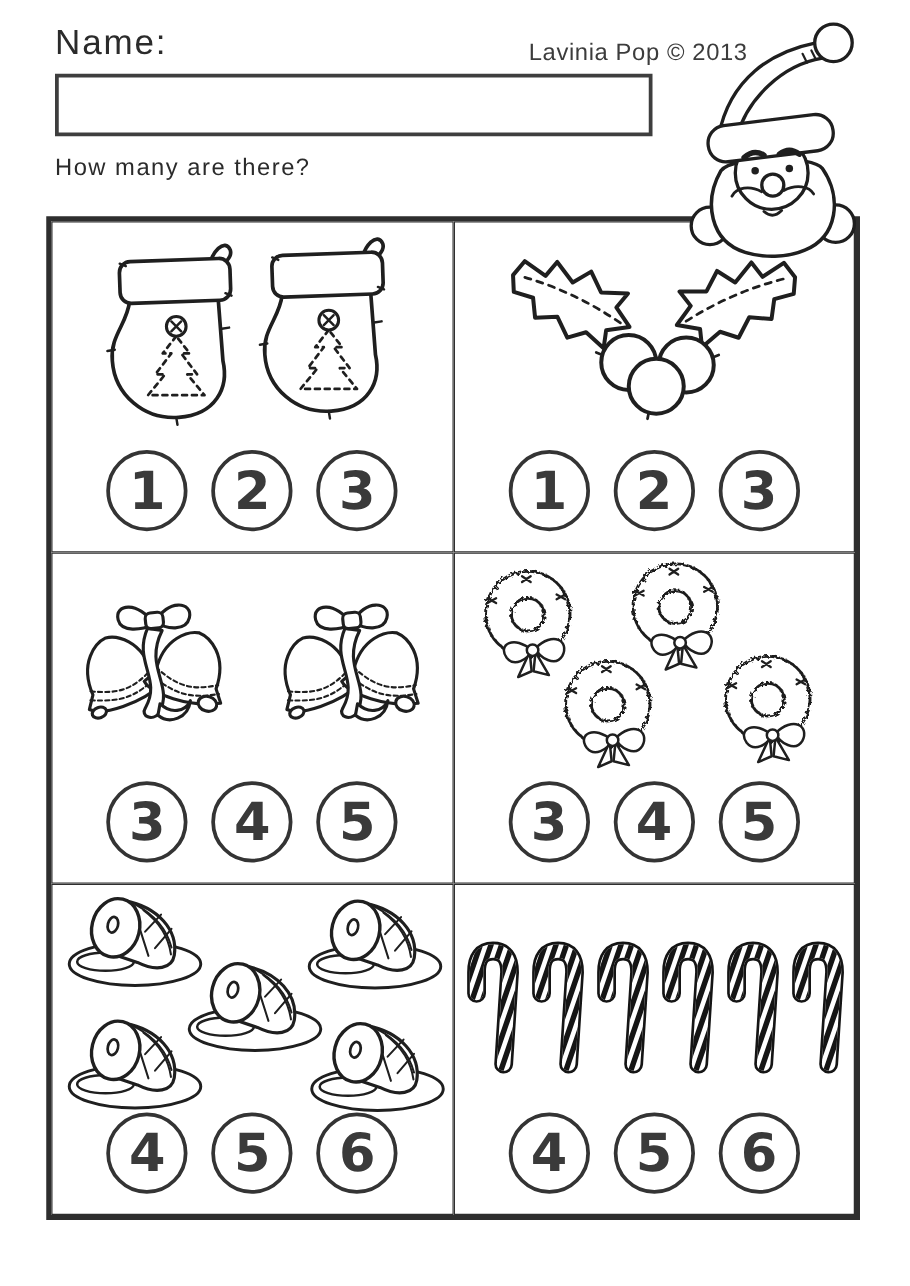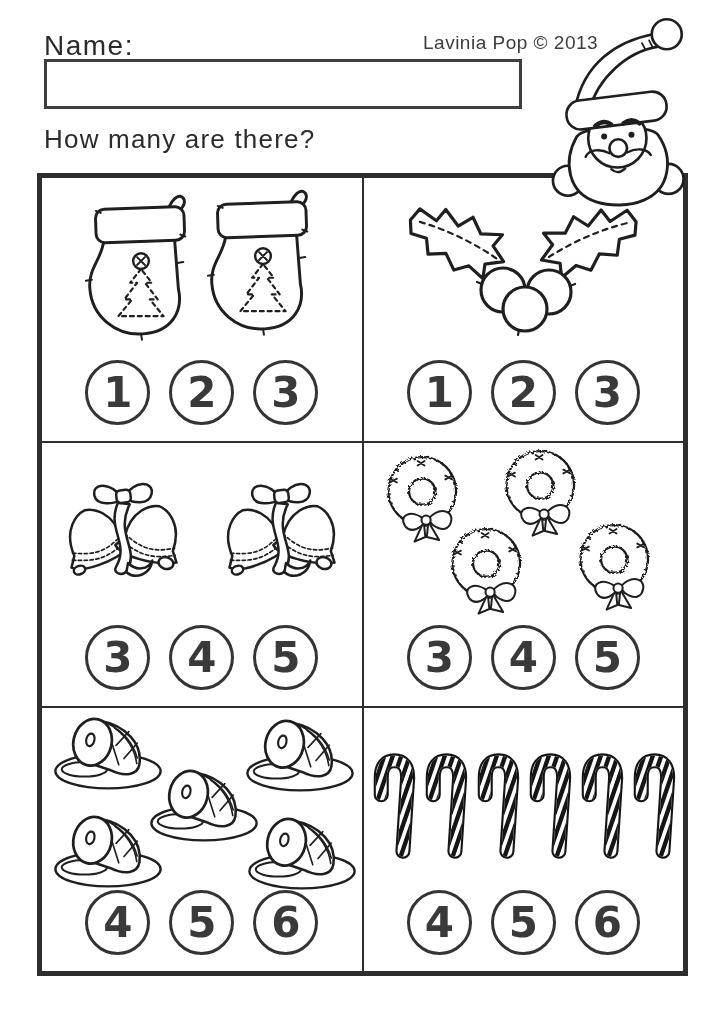--- a/index.html
+++ b/index.html
@@ -1,22 +1,22 @@
 <!DOCTYPE html>
 <html><head>
 <meta charset="utf-8">
 <style>
   html,body{margin:0;padding:0;background:#fff;}
   body{width:728px;height:1029px;position:relative;font-family:"Liberation Sans",sans-serif;overflow:hidden;}
 
   
-  .name-label{position:absolute;left:44px;top:18px;font-size:28px;font-weight:400;color:#2b2b2b;letter-spacing:1.5px;margin-top:12px;}
+  .name-label{position:absolute;left:44px;top:18px;font-size:28px;font-weight:400;color:#2b2b2b;letter-spacing:1.5px;}
   .credit{position:absolute;left:423px;top:32px;font-size:19px;color:#3c3c3c;letter-spacing:.5px;}
   .name-box{position:absolute;left:44px;top:59px;width:478px;height:50px;border:3px solid #3e3e3e;background:#fff;box-sizing:border-box;}
-  .prompt{position:absolute;left:44px;top:124px;font-size:26px;font-weight:400;color:#2b2b2b;letter-spacing:1.2px;}
+  .prompt{position:absolute;left:44px;top:124px;font-size:19px;font-weight:400;color:#2b2b2b;letter-spacing:1.2px;}
   .santa{position:absolute;left:545px;top:6px;width:150px;z-index:3;}
 
   
   .grid{position:absolute;left:37px;top:173px;width:651px;height:803px;border:4.5px solid #2e2e2e;box-sizing:border-box;
         display:grid;grid-template-columns:1fr 1fr;grid-template-rows:1fr 1fr 1fr;background:#fff;z-index:1;}
   .cell{border:1.6px solid #2e2e2e;display:flex;flex-direction:column;overflow:hidden;background:#fff;}
   .items{flex:1;box-sizing:border-box;}
   .item svg{display:block;width:100%;height:100%;}
 
   .items--stocking{display:flex;justify-content:center;gap:4px;padding-top:10px;}

